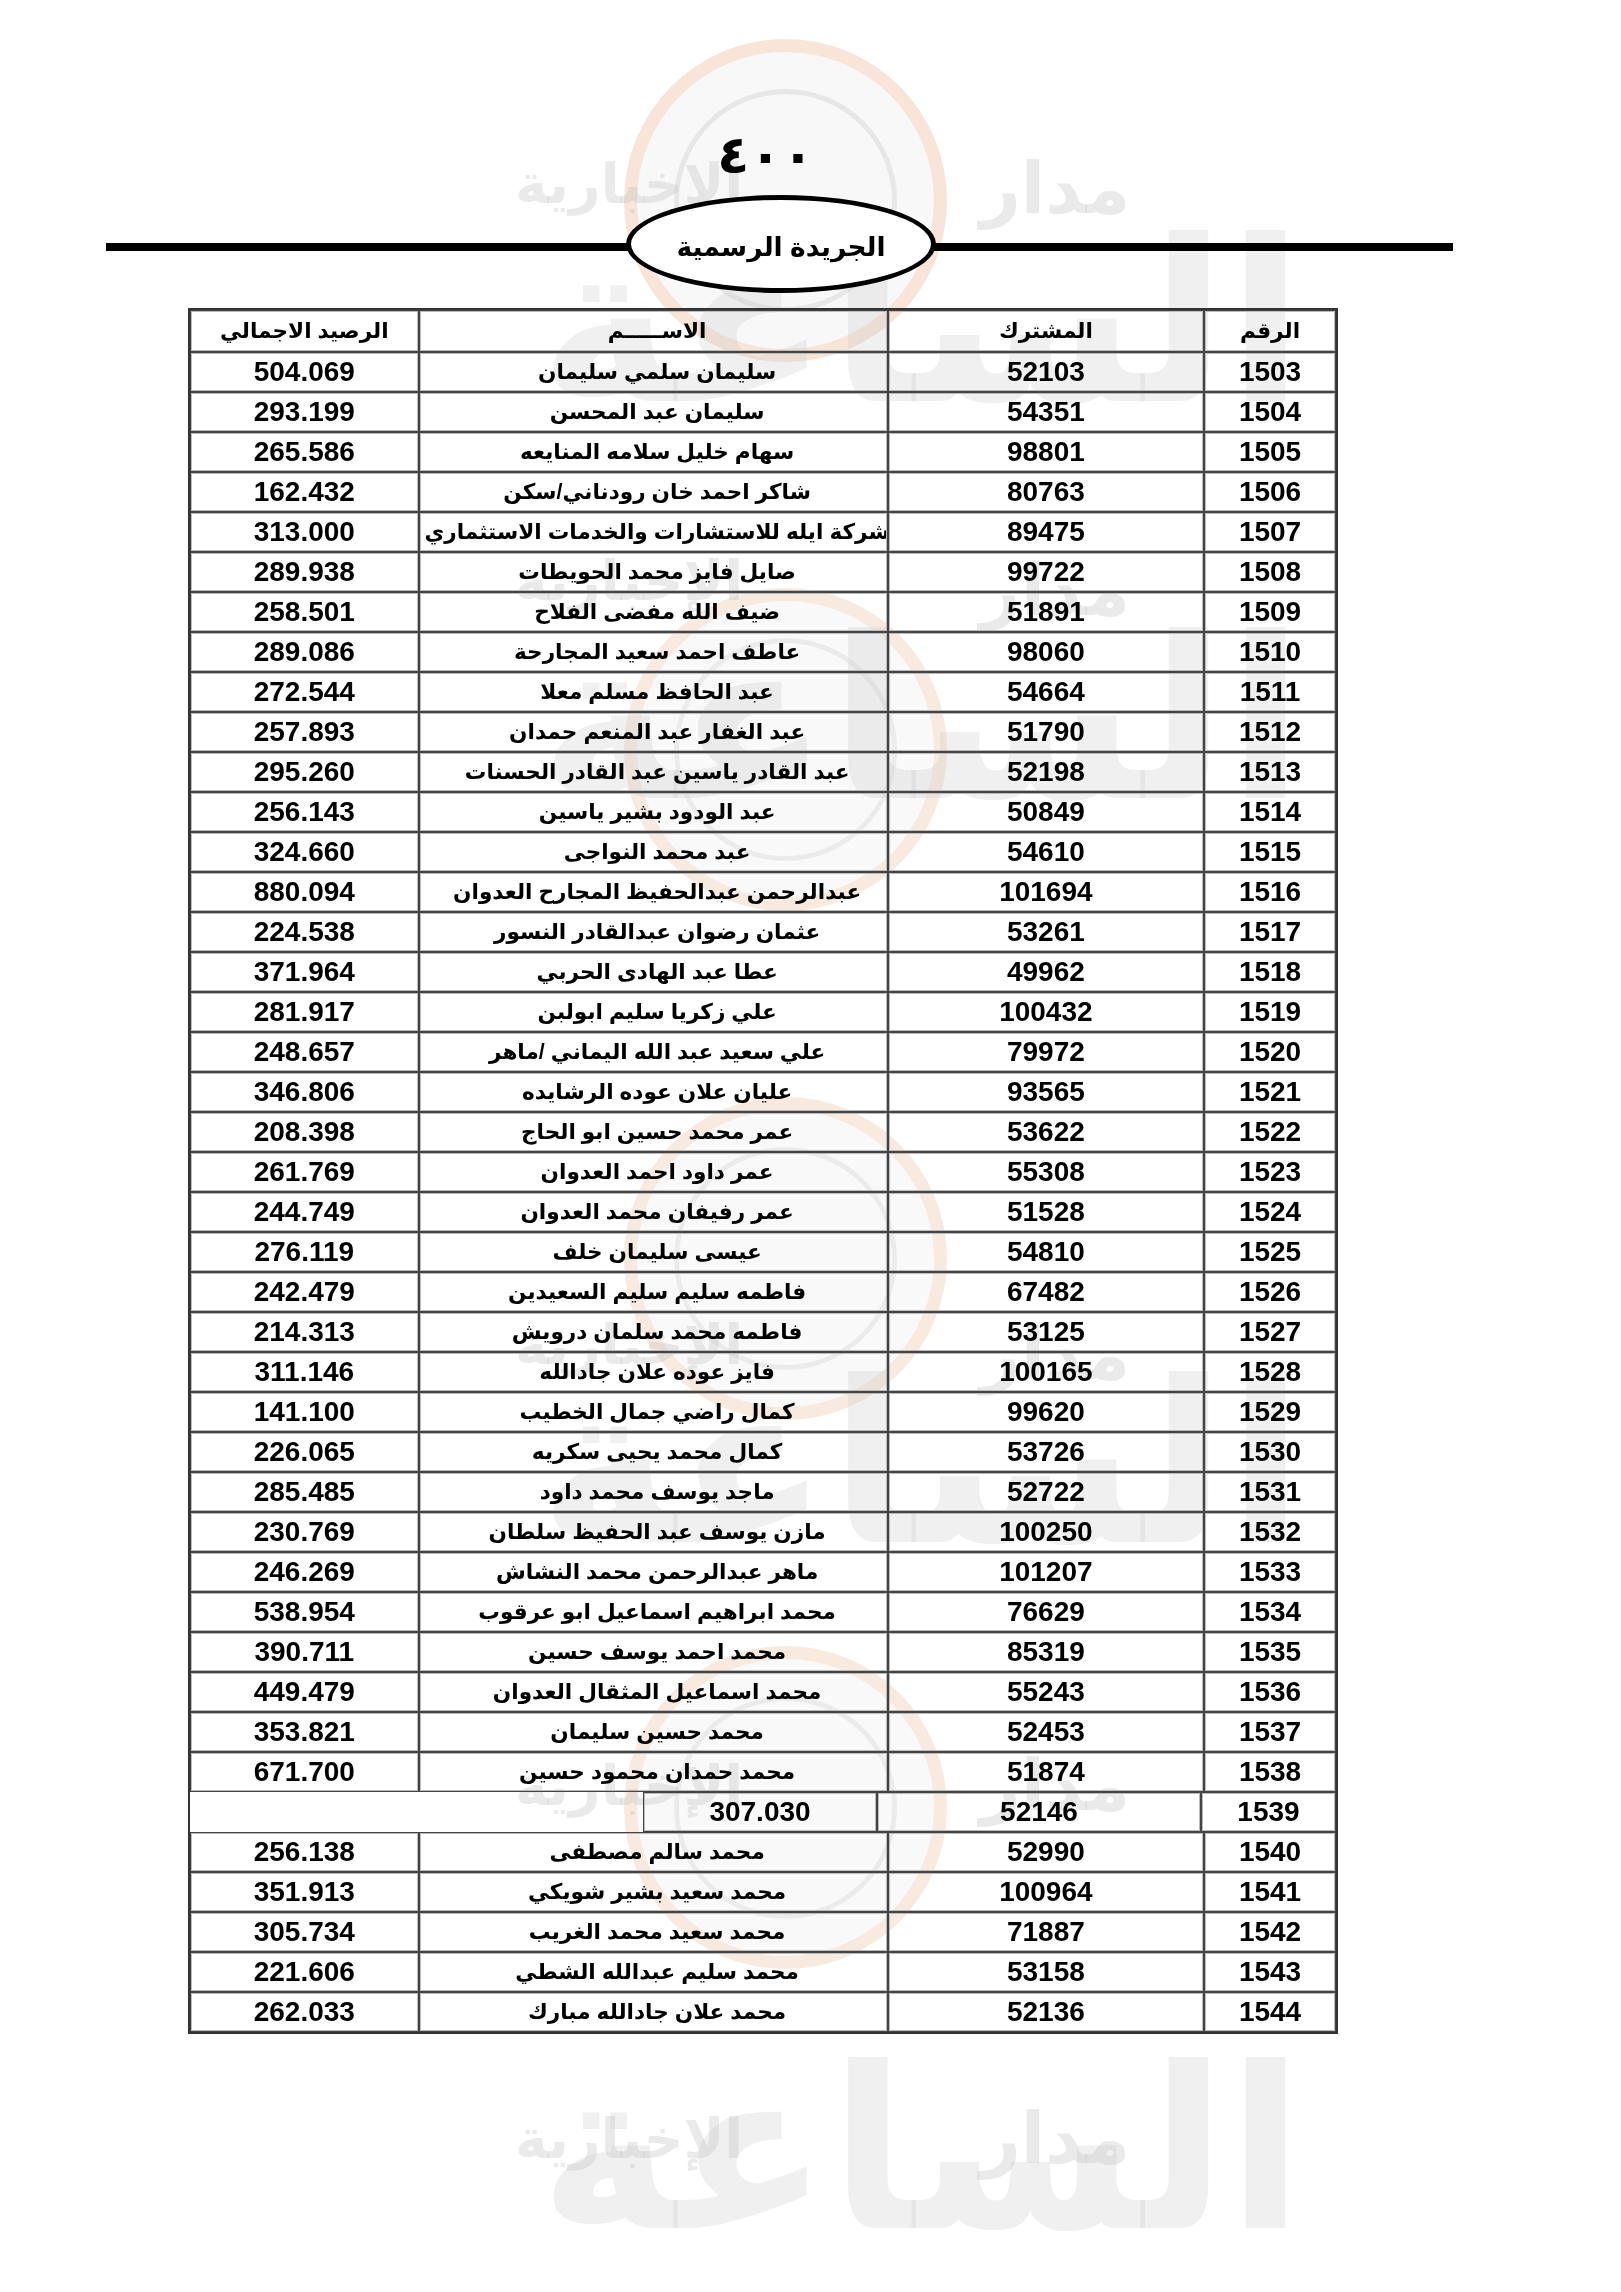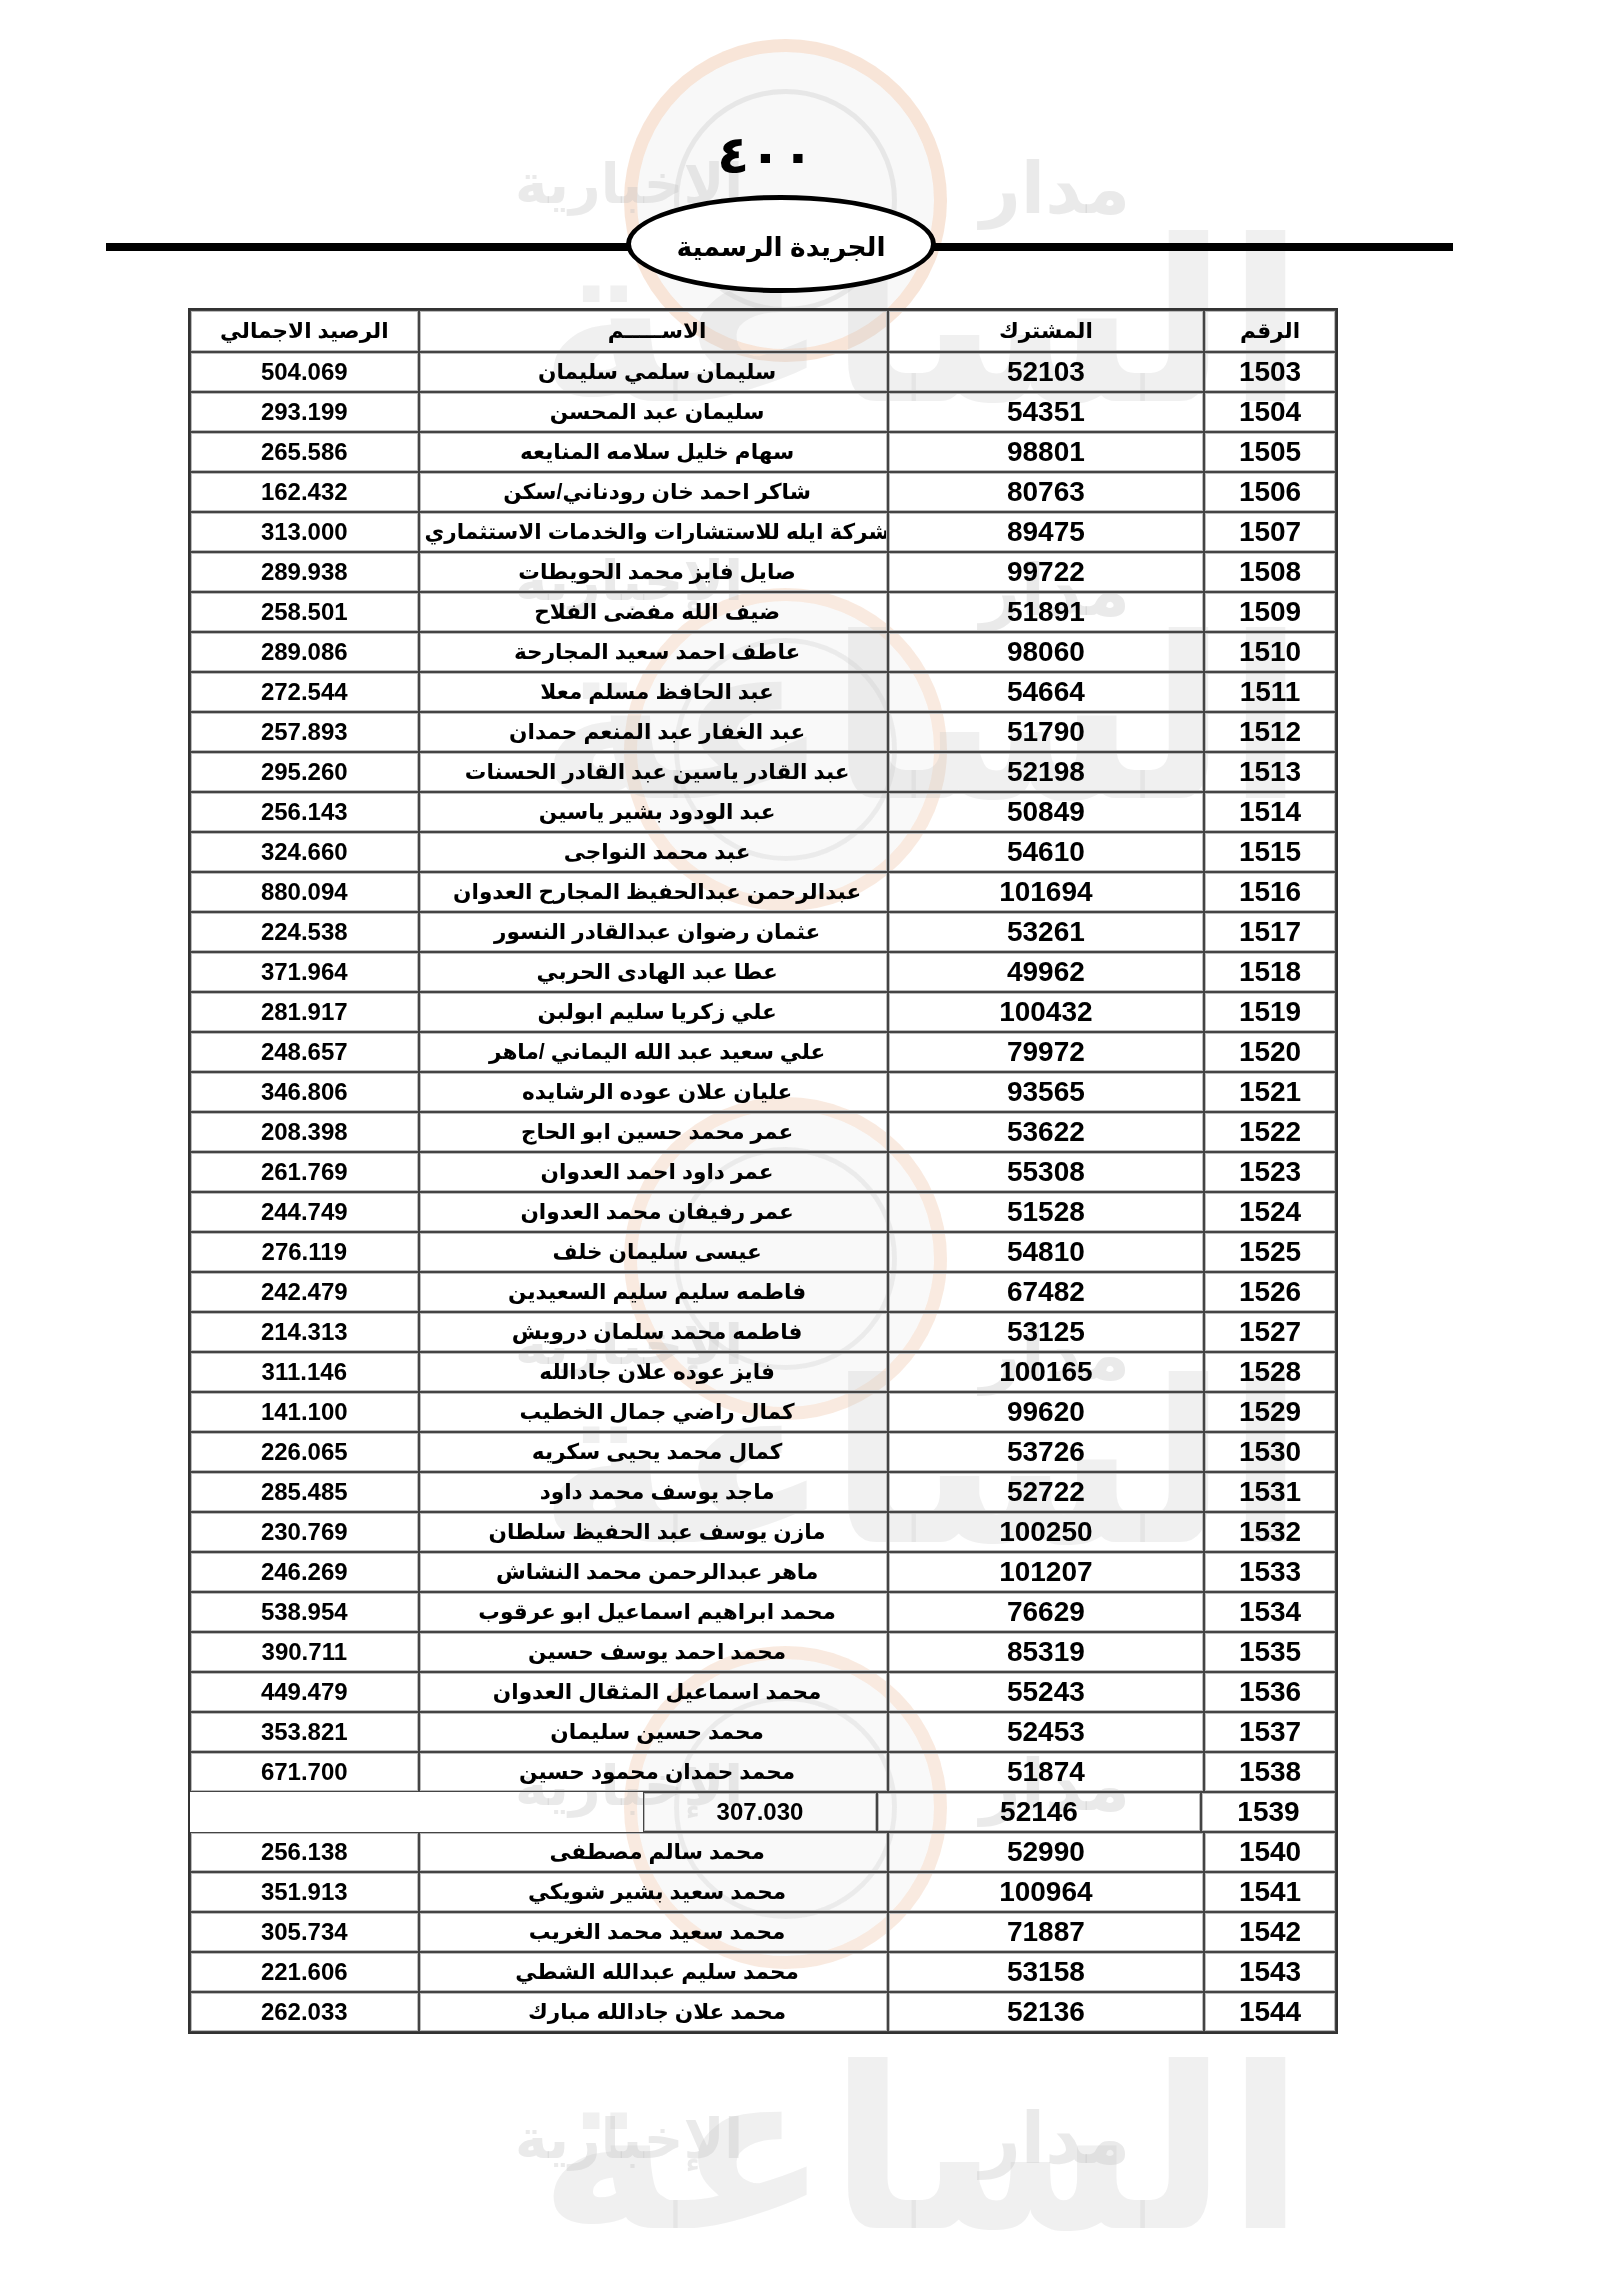--- a/index.html
+++ b/index.html
@@ -31,21 +31,21 @@
   .tbl { position:absolute; left:188px; top:308px; width:1150px;
          border:2.9px double #333; box-sizing:border-box; direction:rtl; }
   .row { display:flex; flex-direction:row; height:40px; box-sizing:border-box; }
   .row.head { height:42px; }
   .cell { box-sizing:border-box; border:1px solid #444; outline:1px solid #bbb; outline-offset:-2.9px;
           display:flex; align-items:center; justify-content:center;
           font-weight:bold; white-space:nowrap; overflow:hidden; }
   .c-no   { width:135px; font-size:28px; }
   .c-sub  { width:324px; font-size:28px; }
   .c-name { width:480px; font-size:21.6px;padding-left:8px; }
-  .c-bal  { width:234px; font-size:24px; }
+  .c-bal  { width:234px; font-size:28px; }
   .head .cell { font-size:21.6px; font-weight:bold;text-align:center; }
   .num { direction:ltr; }
 </style>
 </head>
 <body>
 
 <div class="wm" style="left:0;top:0;width:1621px;height:686px;">
   <div class="wm-clock" style="position:absolute;left:624px;top:39px;">
     <div class="wm-clock-inner"></div>
   </div>

